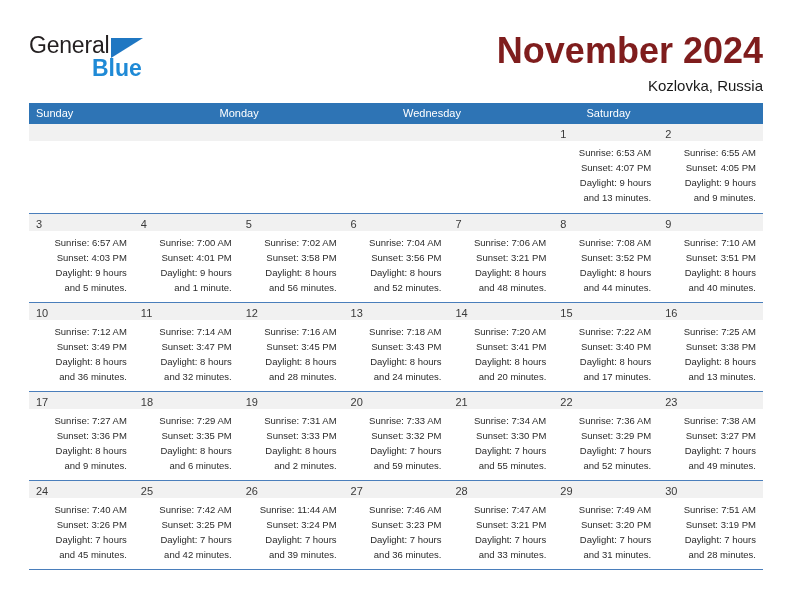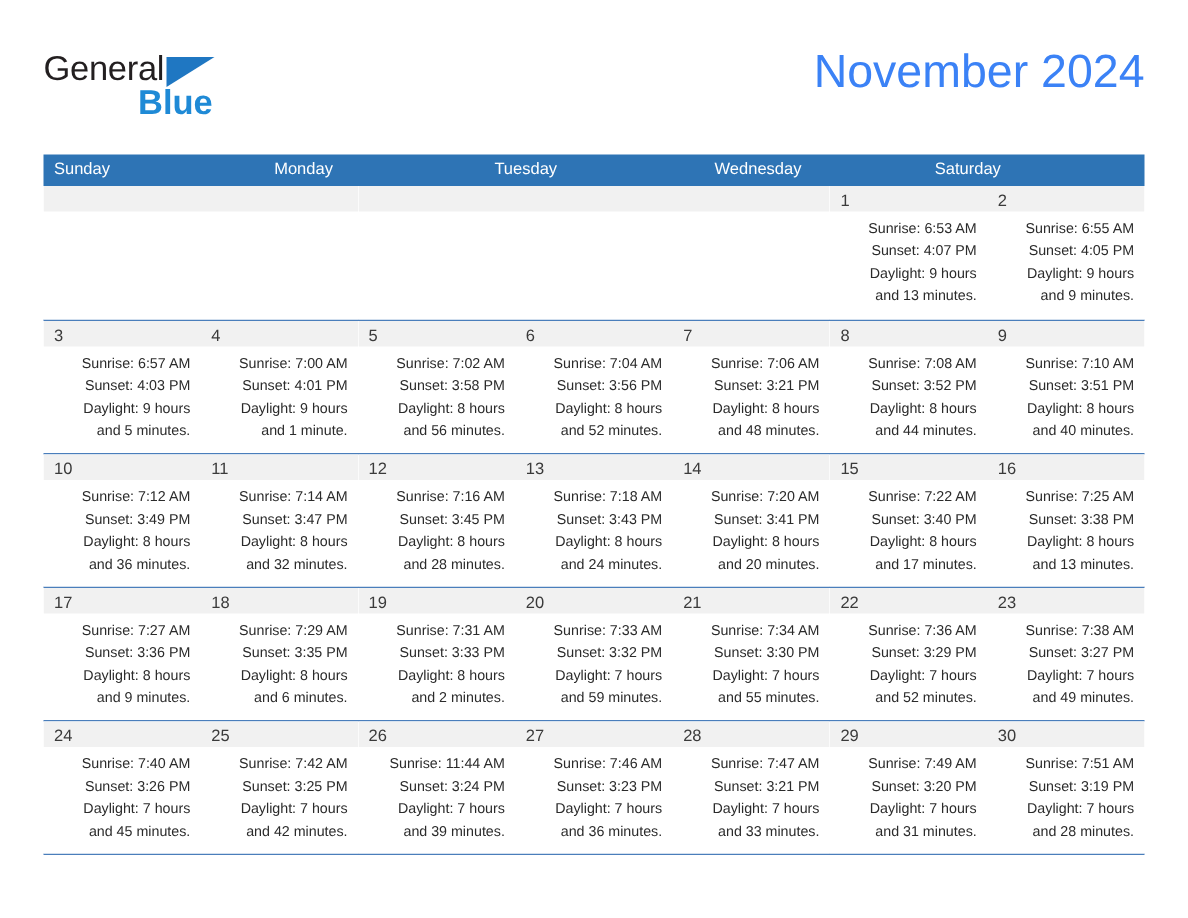--- a/index.html
+++ b/index.html
@@ -65,23 +65,23 @@
     font-weight: bold;
   }
 
   .title-block {
     position: absolute;
     right: 0;
     top: 0;
     text-align: right;
   }
   .cal-title {
-    font-size: 31px;
-    font-weight: normal;
-    color: #3b82f6;
+    font-size: 36px;
+    font-weight: bold;
+    color: #7f1d1d;
     line-height: 1.15;
     white-space: nowrap;
   }
   .cal-subtitle {
     font-size: 15px;
     color: #1a1a1a;
     margin-top: 6px;
     line-height: 1.15;
     white-space: nowrap;
   }
@@ -163,29 +163,29 @@
   <div class="top-bar">
 
     <div class="logo">
       <span class="logo-general">General</span>
       <span class="logo-tri"></span>
       <span class="logo-blue">Blue</span>
     </div>
 
     <div class="title-block">
       <div class="cal-title">November 2024</div>
+      <div class="cal-subtitle">Kozlovka, Russia</div>
     </div>
 
   </div>
 
   <div class="calendar">
     <div class="weekday-row" id="weekday-row">
         <div class="weekday-cell">Sunday</div>
         <div class="weekday-cell">Monday</div>
-        <div class="weekday-cell">Tuesday</div>
         <div class="weekday-cell">Wednesday</div>
         <div class="weekday-cell">Saturday</div>
       </div>
     <div id="weeks-container">
         <div class="week-row">
           <div class="day-cell empty">
             <div class="day-band"><span class="day-num"></span></div>
           </div>
           <div class="day-cell empty">
             <div class="day-band"><span class="day-num"></span></div>

